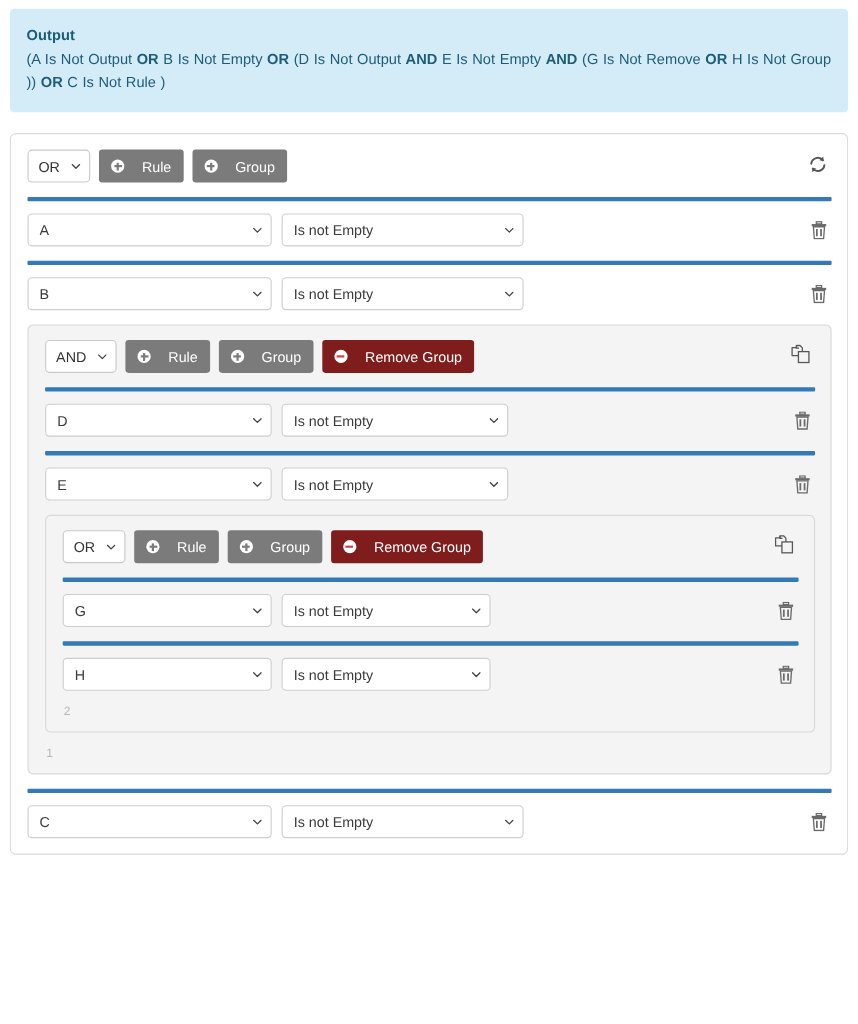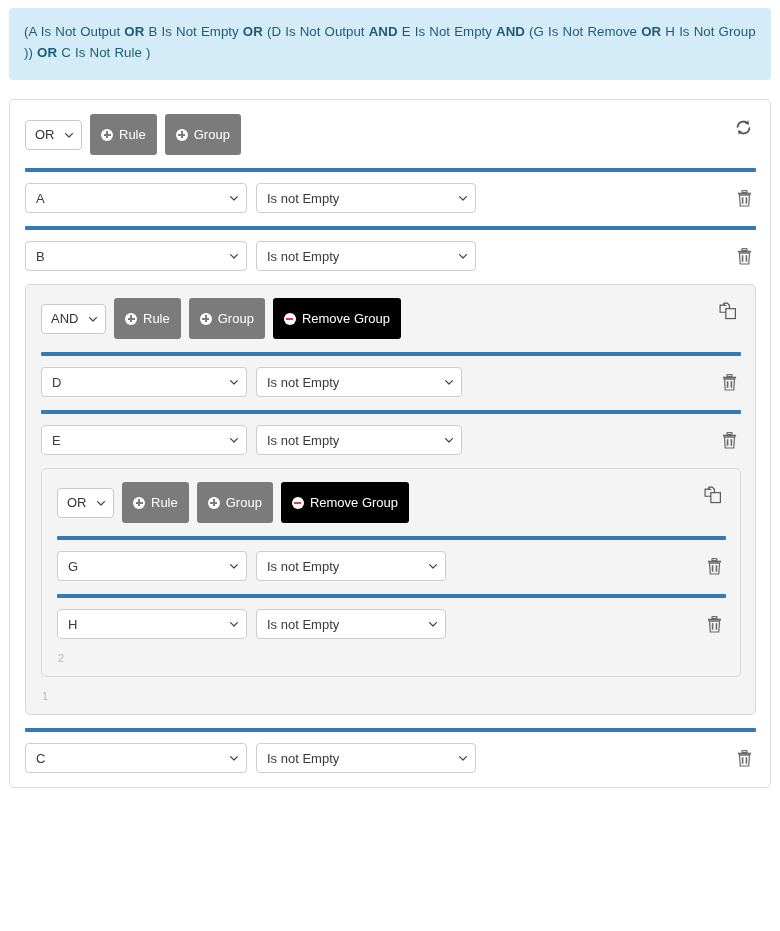--- a/index.html
+++ b/index.html
@@ -60,34 +60,34 @@
     position: absolute; right: 9px; top: 50%;
     margin-top: -2px;
     pointer-events: none;
     width: 8px; height: 5px;
   }
   .sel-wrap .caret svg { display: block; }
 
   .btn {
     display: inline-flex;
     align-items: center;
-    gap: 6px;
+    gap: 16px;
     border: none;
     border-radius: 3px;
-    height: 41px;
+    height: 30px;
     padding: 0 11px;
     font-size: 13px;
     font-family: "Liberation Sans", sans-serif;
     color: #ffffff;
     cursor: pointer;
     white-space: nowrap;
     line-height: 1;
   }
   .btn-default { background: #7b7b7b; }
-  .btn-danger  { background: #000000; }
+  .btn-danger  { background: #7f1d1d; }
 
   .glyph {
     display: inline-block;
     width: 12px; height: 12px;
     border-radius: 50%;
     background: #ffffff;
     position: relative;
     flex: none;
   }
   .glyph::before, .glyph::after {
@@ -178,20 +178,21 @@
   .depth1 .w-op    { width: 206px; }
   .depth2 .w-field { width: 190px; }
   .depth2 .w-op    { width: 190px; }
 </style>
 </head>
 <body>
 
 <div class="page">
 
   <div class="output-panel">
+    <div class="output-title">Output</div>
     <div class="output-expr"><span>(A Is Not Output </span><b>OR</b><span> B Is Not Empty </span><b>OR</b><span> (D Is Not Output </span><b>AND</b><span> E Is Not Empty </span><b>AND</b><span> (G Is Not Remove </span><b>OR</b><span> H Is Not Group )) </span><b>OR</b><span> C Is Not Rule )</span></div>
   </div>
 
   <div class="builder">
 
     <div class="group-head">
       <span class="sel-wrap">
         <select class="cond-select">
           <option>OR</option>
         </select>

